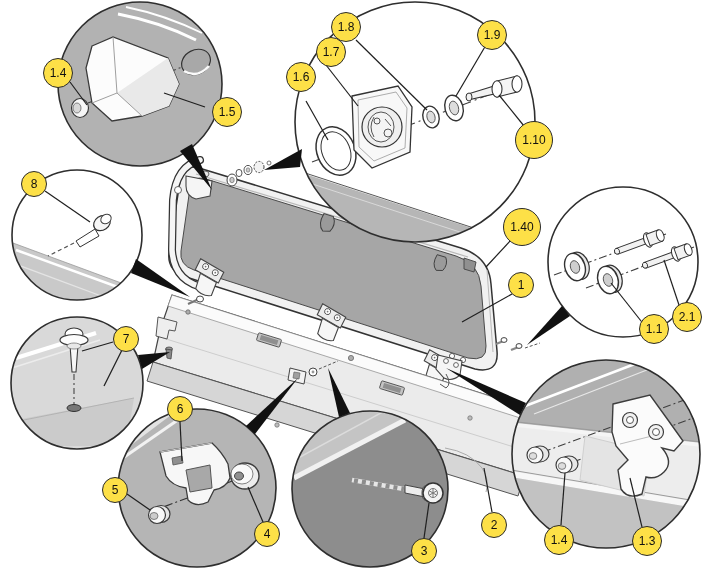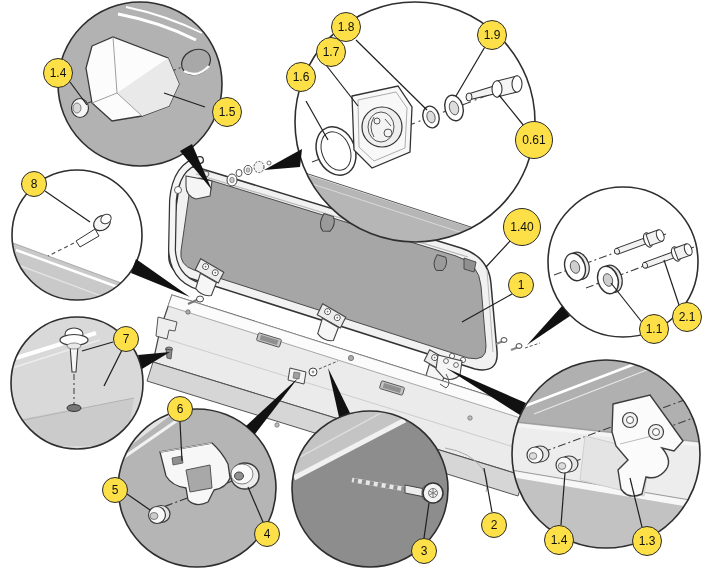--- a/index.html
+++ b/index.html
@@ -364,21 +364,21 @@
   </g>
 </svg>
 
 <div class="callout m" style="left:43px;top:58px">1.4</div>
 <div class="callout m" style="left:212px;top:97px">1.5</div>
 <div class="callout s" style="left:21px;top:171px">8</div>
 <div class="callout m" style="left:286px;top:62px">1.6</div>
 <div class="callout m" style="left:316px;top:37px">1.7</div>
 <div class="callout m" style="left:331px;top:12px">1.8</div>
 <div class="callout m" style="left:477px;top:20px">1.9</div>
-<div class="callout l" style="left:515px;top:121px">0.61</div>
+<div class="callout l" style="left:515px;top:121px">1.10</div>
 <div class="callout l" style="left:503px;top:208px">1.40</div>
 <div class="callout s" style="left:508px;top:272px">1</div>
 <div class="callout m" style="left:639px;top:314px">1.1</div>
 <div class="callout m" style="left:672px;top:302px">2.1</div>
 <div class="callout s" style="left:113px;top:326px">7</div>
 <div class="callout s" style="left:481px;top:512px">2</div>
 <div class="callout m" style="left:544px;top:525px">1.4</div>
 <div class="callout m" style="left:632px;top:526px">1.3</div>
 <div class="callout s" style="left:411px;top:538px">3</div>
 <div class="callout s" style="left:254px;top:521px">4</div>

